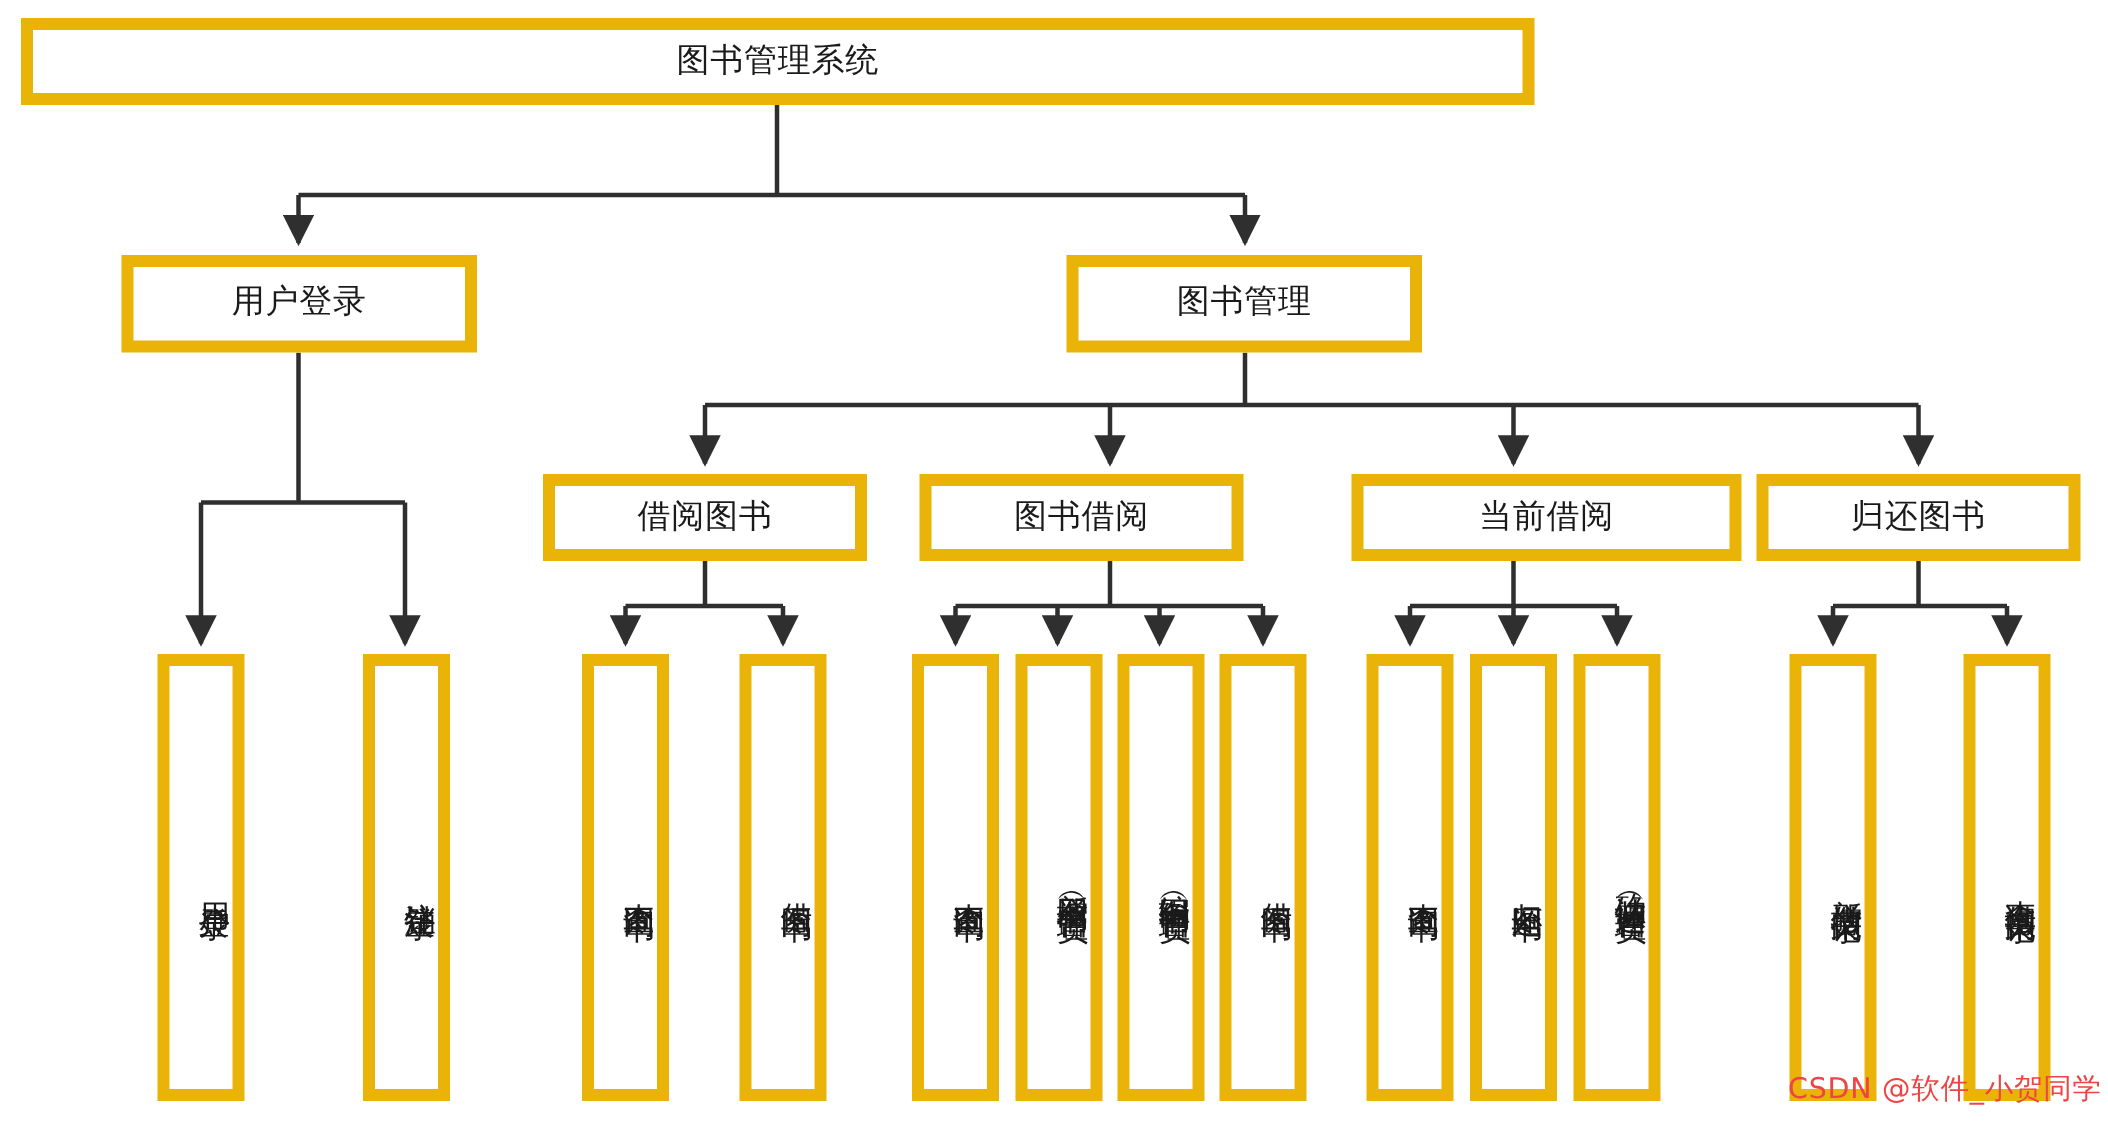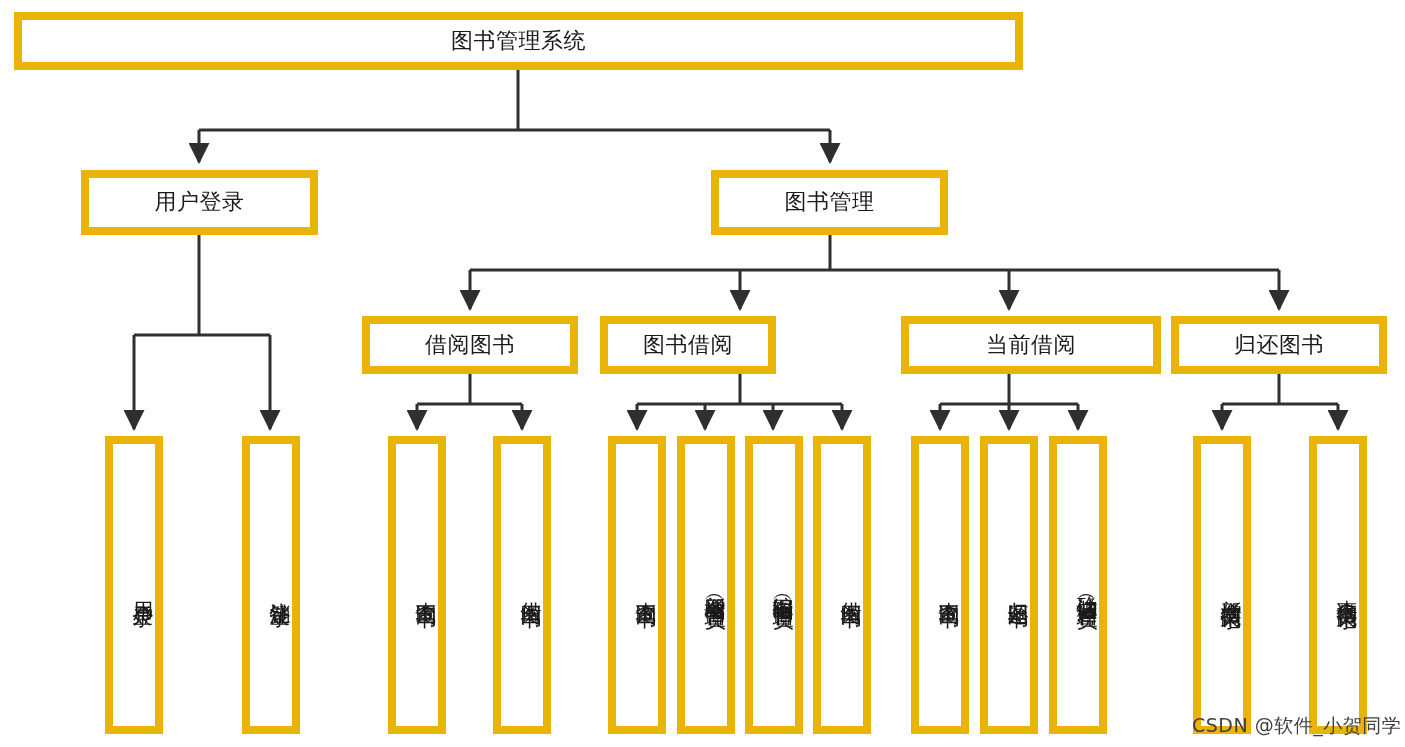--- a/index.html
+++ b/index.html
@@ -50,21 +50,21 @@
     padding-top: 8px;
     letter-spacing: 2px;
   }
   .node-v.tall-text {
     align-items: flex-start;
     padding-top: 6px;
   }
   .watermark {
     position: absolute;
     font-size: 19px;
-    color: #404040;
+    color: #ef4444;
     white-space: nowrap;
     letter-spacing: 0.5px;
   }
 </style>
 </head>
 <body>
 
 <div id="canvas">
 
   <svg id="wires" viewBox="0 0 1405 747" xmlns="http://www.w3.org/2000/svg">
@@ -124,21 +124,21 @@
   <div class="node node-h" style="left:81px; top:170px; width:237px; height:65px;">
     <span>用户登录</span>
   </div>
   <div class="node node-h" style="left:711px; top:170px; width:237px; height:65px;">
     <span>图书管理</span>
   </div>
 
   <div class="node node-h" style="left:362px; top:316px; width:216px; height:58px;">
     <span>借阅图书</span>
   </div>
-  <div class="node node-h" style="left:600px; top:316px; width:176px; height:58px;">
+  <div class="node node-h" style="left:613px; top:316px; width:216px; height:58px;">
     <span>图书借阅</span>
   </div>
   <div class="node node-h" style="left:901px; top:316px; width:260px; height:58px;">
     <span>当前借阅</span>
   </div>
   <div class="node node-h" style="left:1171px; top:316px; width:216px; height:58px;">
     <span>归还图书</span>
   </div>
 
   <div class="node node-v" style="left:105px; top:436px; width:58px; height:298px;">

